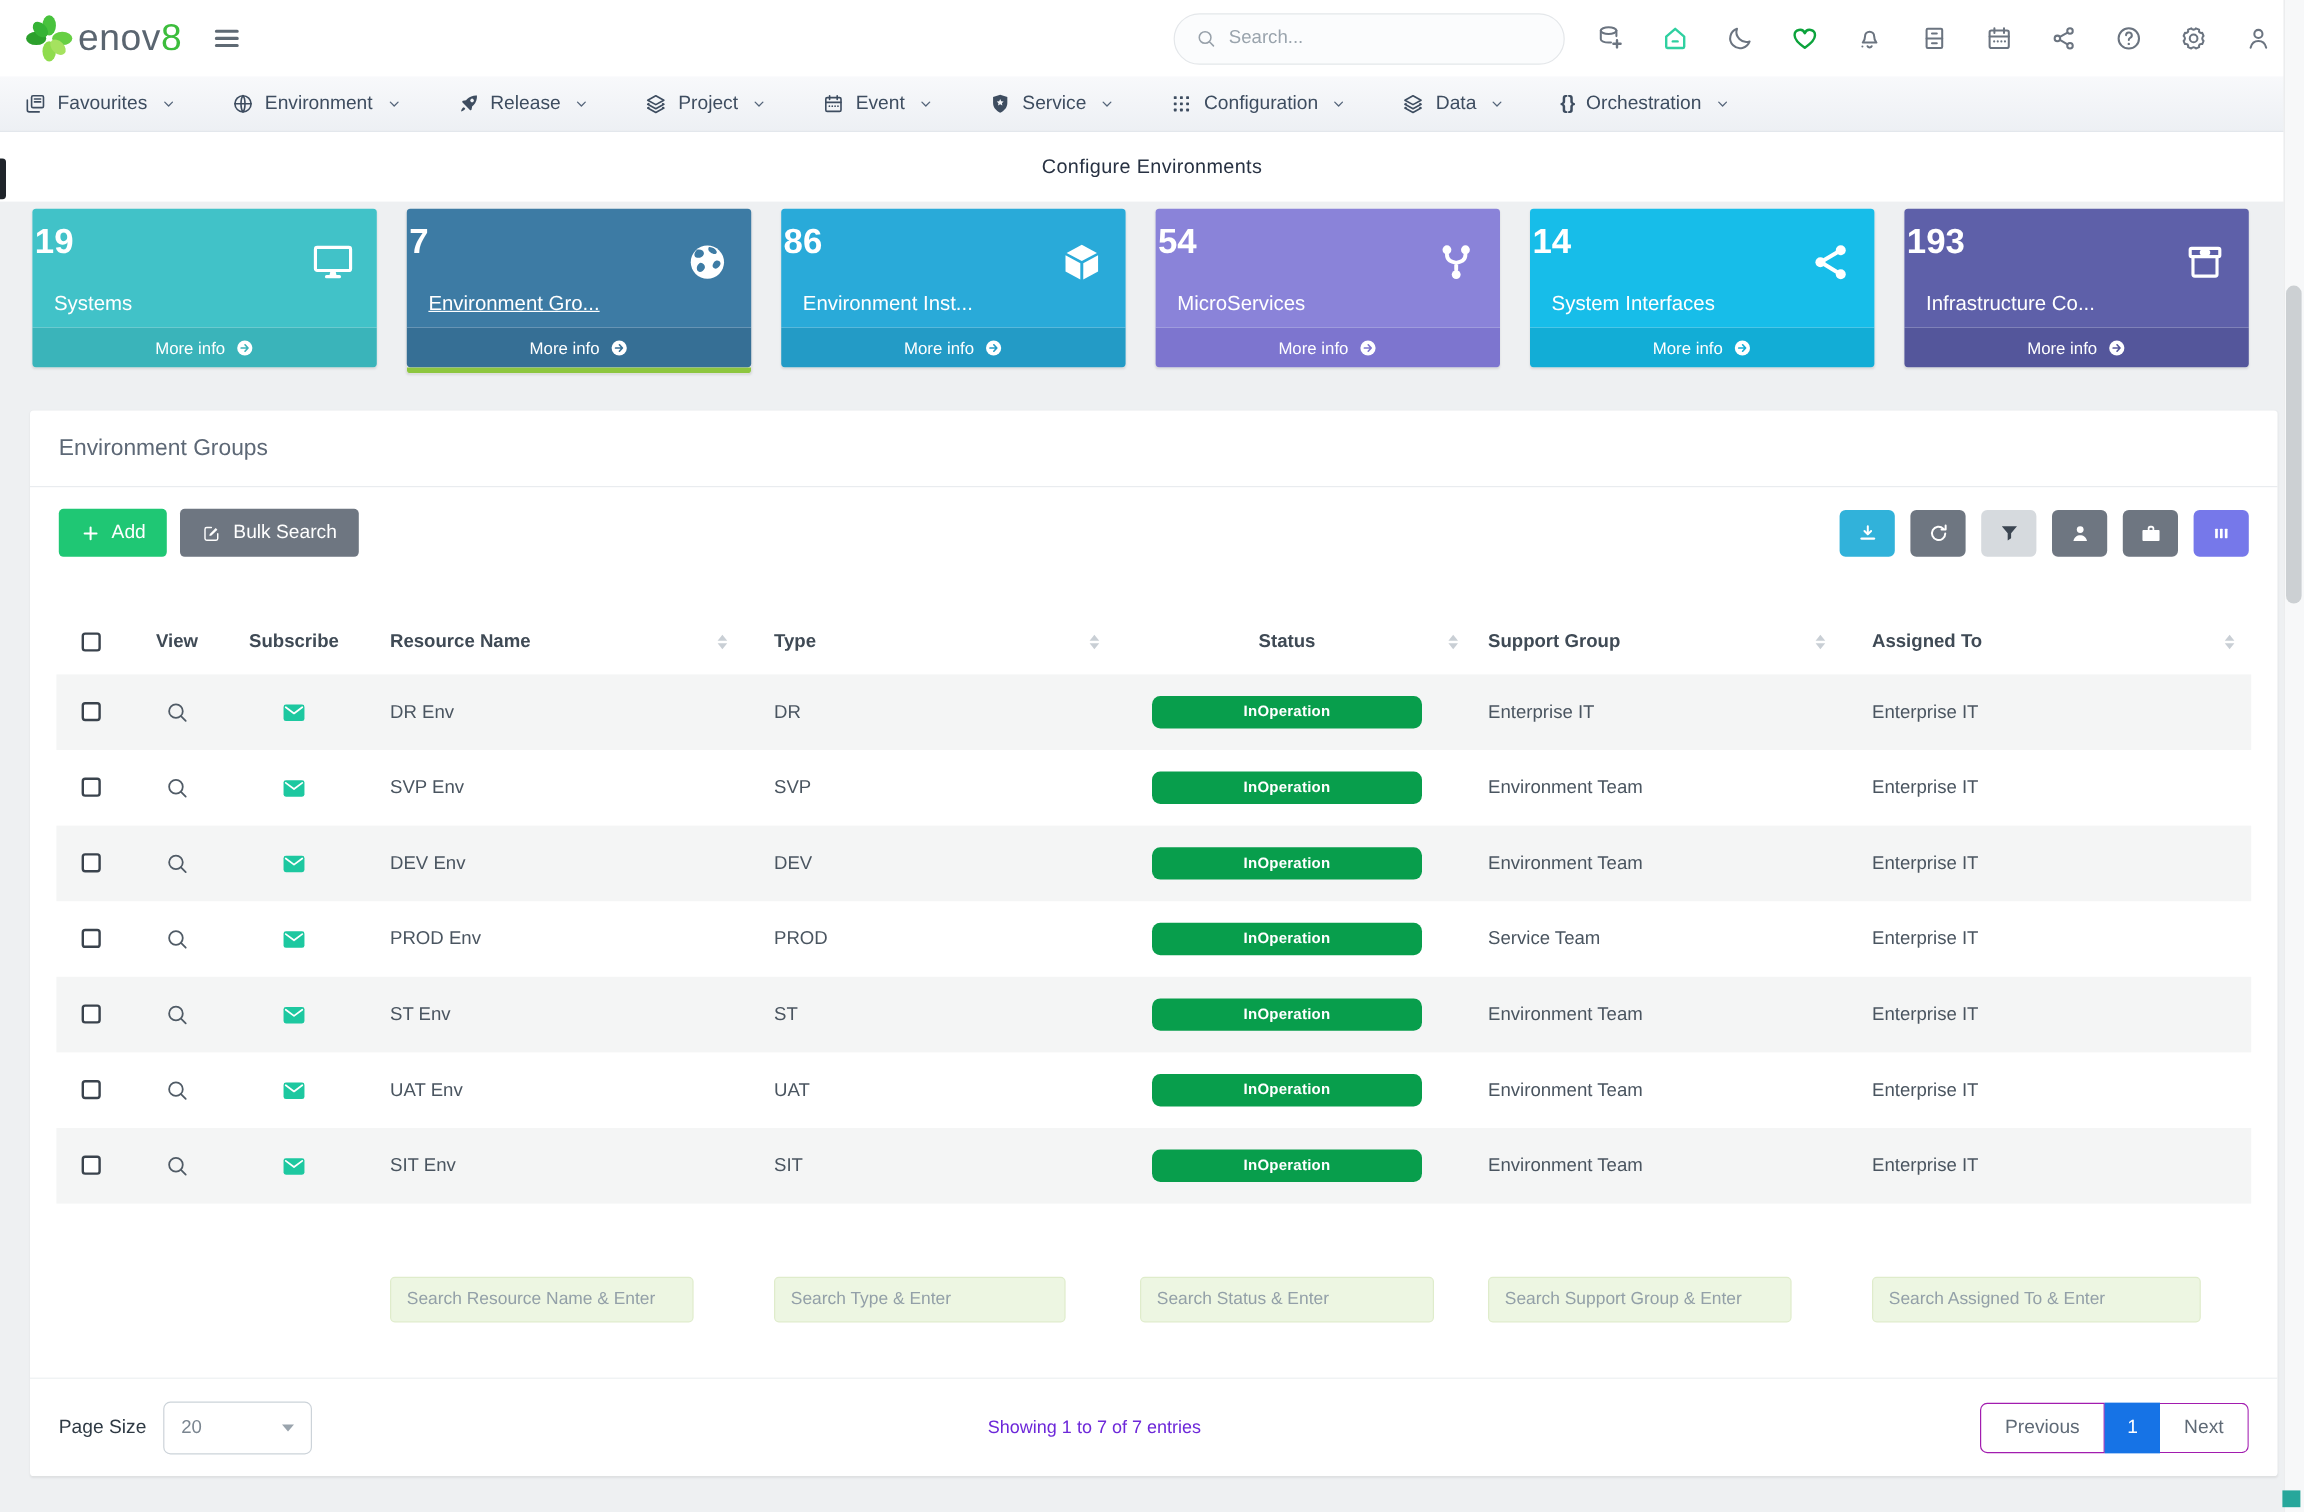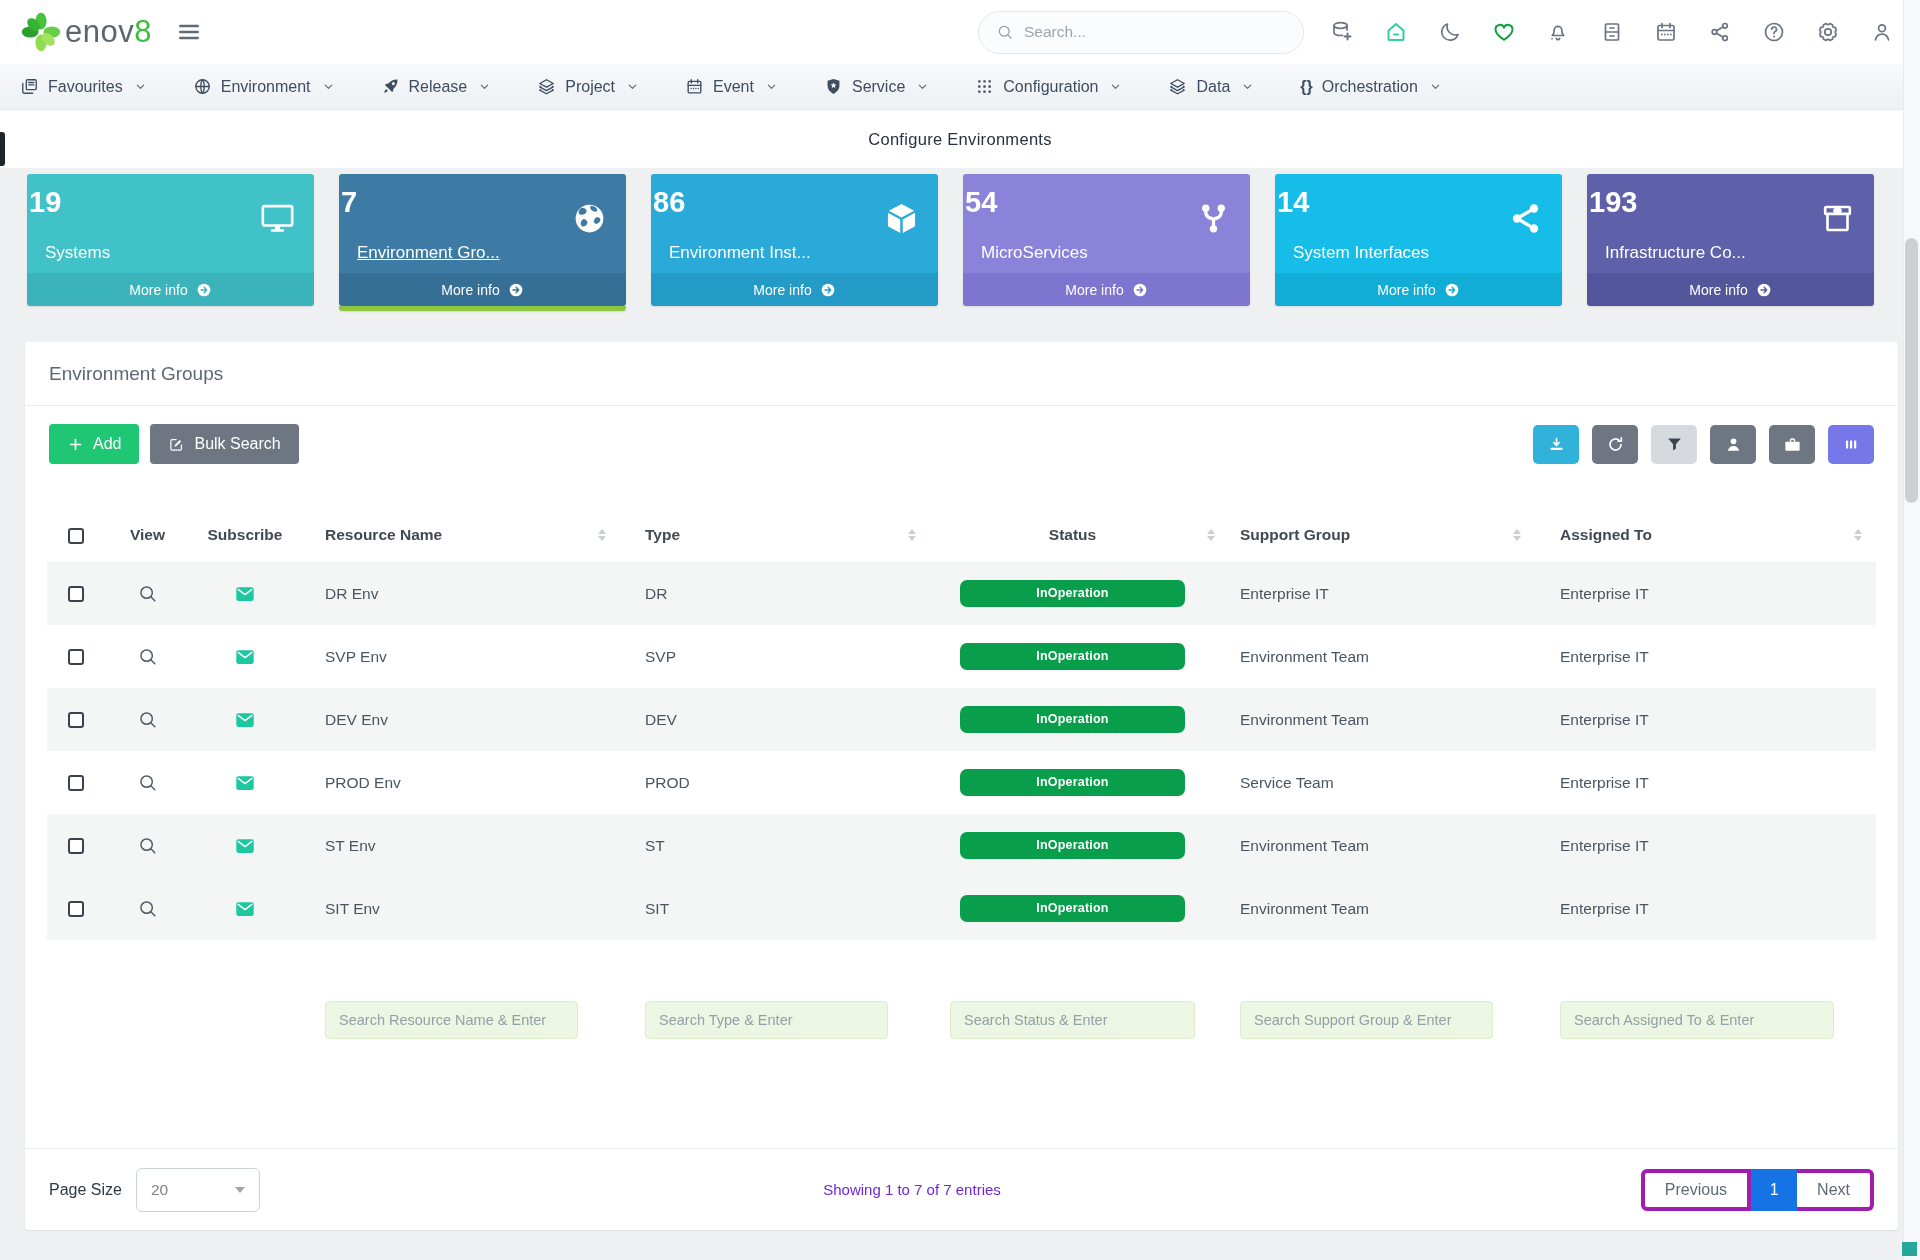--- a/index.html
+++ b/index.html
@@ -99,21 +99,21 @@
   .search-input::placeholder { color:#93a0a8; }
   td.status-cell .search-input { width:245px; }
 
   
   .panel-footer { position:absolute; left:0; right:0; bottom:0; height:82px; border-top:1px solid #edf0f2; display:flex; align-items:center; padding:0 24px; }
   .psize-label { font-size:16px; color:#2f3a44; }
   .psize-select { margin-left:14px; width:124px; height:44px; border:1px solid #ccd3d9; border-radius:6px; display:flex; align-items:center; justify-content:space-between; padding:0 14px; color:#7a8590; font-size:15.5px; background:#fff; cursor:pointer; }
   .caret { width:0; height:0; border-left:5px solid transparent; border-right:5px solid transparent; border-top:6px solid #9aa4ad; }
   .showing { position:absolute; left:887px; transform:translateX(-50%); font-size:15px; color:#6d28d9; }
   .pager { margin-left:auto; display:flex; }
-  .page-btn { height:42px; display:flex; align-items:center; justify-content:center; border:4px solid #a21caf; background:#fff; color:#5f6a76; font-size:16px; padding:0 20px; cursor:pointer; }
+  .page-btn { height:42px; display:flex; align-items:center; justify-content:center; border:1px solid #a21caf; background:#fff; color:#5f6a76; font-size:16px; padding:0 20px; cursor:pointer; }
   .page-btn.prev { border-radius:6px 0 0 6px; }
   .page-btn.next { border-radius:0 6px 6px 0; border-left:none; }
   .page-btn.current { background:#1673e6; color:#fff; border-color:#1673e6; width:46px; padding:0; }
 
   
   .scroll-track { position:absolute; right:0; top:0; width:17px; height:1260px; background:#f7f8f9; border-left:1px solid #e9eaec; }
   .scroll-thumb { position:absolute; right:2px; top:238px; width:13px; height:265px; background:#ccd0d3; border-radius:7px; cursor:pointer; }
   .scroll-corner { position:absolute; right:3px; bottom:4px; width:15px; height:14px; background:#27a79b; }
 </style>
 </head>
@@ -764,20 +764,38 @@
             <svg class="ic env">
               <use href="#i-envelope"></use>
             </svg>
           </td>
         <td class="pad">ST Env</td>
         <td class="pad">ST</td>
         <td class="center status-cell"><span class="badge">InOperation</span></td>
         <td class="pad">Environment Team</td>
         <td class="pad">Enterprise IT</td>
       </tr>
+      <tr class="data-row">
+        <td class="center"><input type="checkbox" style=""></td>
+        <td class="center">
+            <svg class="ic mag">
+              <use href="#i-search"></use>
+            </svg>
+          </td>
+        <td class="center">
+            <svg class="ic env">
+              <use href="#i-envelope"></use>
+            </svg>
+          </td>
+        <td class="pad">UAT Env</td>
+        <td class="pad">UAT</td>
+        <td class="center status-cell"><span class="badge">InOperation</span></td>
+        <td class="pad">Environment Team</td>
+        <td class="pad">Enterprise IT</td>
+      </tr>
       <tr class="data-row r-odd">
         <td class="center"><input type="checkbox" style=""></td>
         <td class="center">
             <svg class="ic mag">
               <use href="#i-search"></use>
             </svg>
           </td>
         <td class="center">
             <svg class="ic env">
               <use href="#i-envelope"></use>

